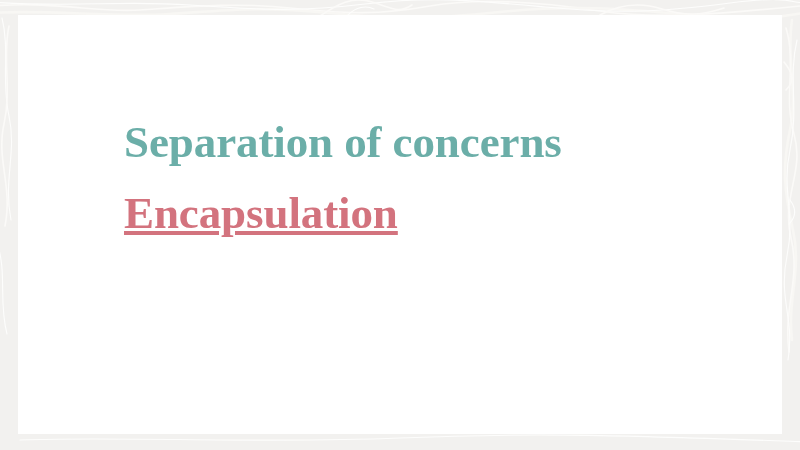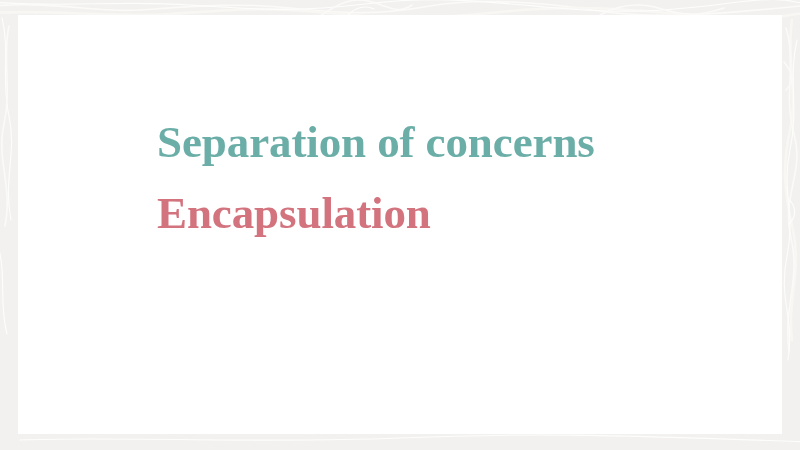--- a/index.html
+++ b/index.html
@@ -52,33 +52,32 @@
     background: #ffffff;
   }
 
   
   .headings {
     position: absolute;
     left: 124px;
     top: 107px;
     display: flex;
     flex-direction: column;
-    margin-left: 33px;
   }
   .headline {
     font-family: "Liberation Serif", serif;
     font-weight: bold;
     font-size: 45px;
     line-height: 71px;
     letter-spacing: -0.1px;
     white-space: nowrap;
     margin: 0;
   }
   .hl-0 { color: #6baea8; }
-  .hl-1 { color: #d3737e; }
+  .hl-1 { color: #d3737e; text-decoration: underline; }
   .hl-2 { color: #5a80a0; }
 </style>
 </head>
 <body>
 
 <div class="slide">
 
   <div class="texture">
     <svg viewBox="0 0 800 450" xmlns="http://www.w3.org/2000/svg" aria-hidden="true">
       <path d="M-10 6 C 60 1, 95 13, 140 10 S 235 2, 290 8 S 380 15, 430 6 S 540 2, 600 11 S 720 14, 810 5"></path>

